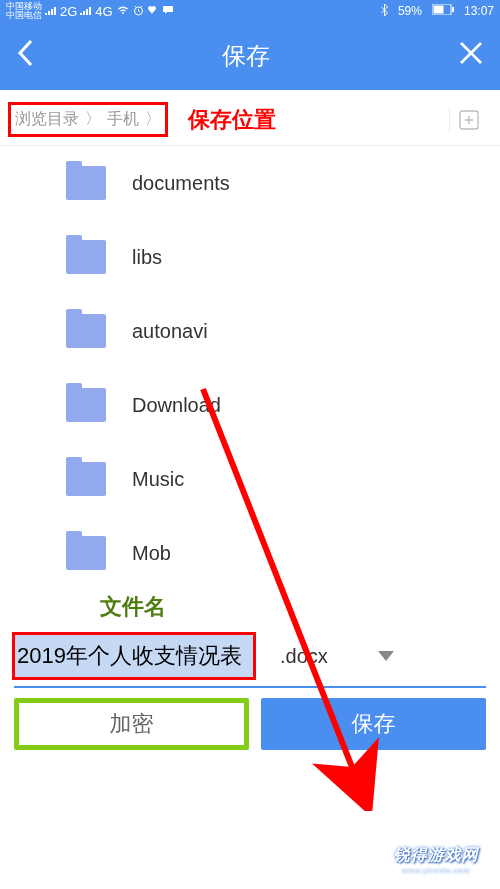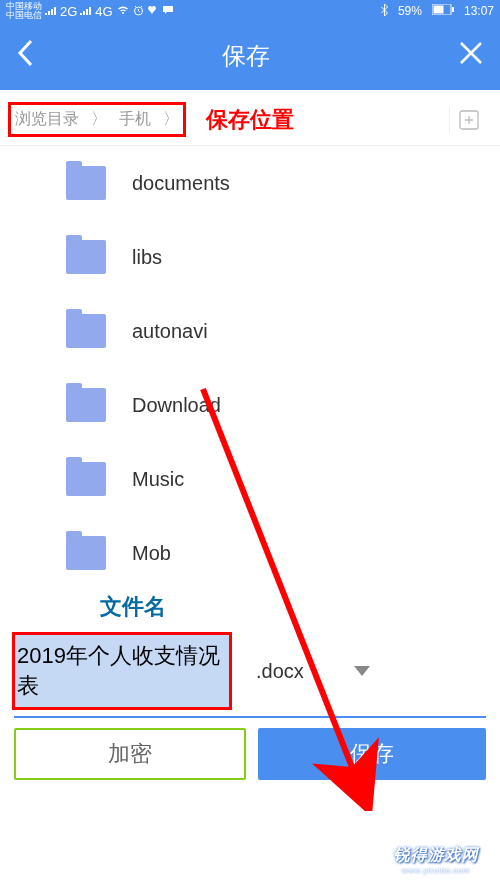--- a/index.html
+++ b/index.html
@@ -38,21 +38,21 @@
       display: flex;
       align-items: center;
       padding: 12px 12px 8px 8px;
       border-bottom: 1px solid #eee;
     }
     .breadcrumb {
       display: flex;
       align-items: center;
       color: #999;
       font-size: 16px;
-      gap: 12px;
+      gap: 6px;
       border: 3px solid #ff0000;
       padding: 4px 4px;
     }
     .save-loc-label {
       color: #ff0000;
       font-size: 22px;
       font-weight: bold;
       margin-left: 20px;
     }
     .new-folder {
@@ -85,38 +85,38 @@
       position: absolute;
       top: -5px;
       left: 0;
       width: 16px;
       height: 6px;
       background: #93a9ed;
       border-radius: 2px 2px 0 0;
     }
     .file-name { font-size: 20px; color: #333; }
     .annot-filename {
-      color: #0369a1;
+      color: #4d7c0f;
       font-size: 22px;
       font-weight: bold;
       padding: 2px 0 6px 100px;
     }
     .filename-row {
       display: flex;
       align-items: center;
       padding: 4px 8px 6px 12px;
       gap: 10px;
     }
     .filename-input {
       border: 3px solid #ff0000;
       font-size: 22px;
       color: #000;
       padding: 6px 2px;
       background: #c5d9f5;
-      width: 220px;
+      width: 244px;
     }
     .ext-select {
       font-size: 20px;
       color: #333;
       display: flex;
       align-items: center;
       gap: 50px;
       margin-left: 14px;
     }
     .ext-select svg { display: block; }
@@ -132,21 +132,21 @@
     .btn {
       flex: 1;
       height: 52px;
       display: flex;
       align-items: center;
       justify-content: center;
       font-size: 22px;
       border-radius: 2px;
     }
     .btn-encrypt {
-      border: 2px solid #84cc16;
+      border: 5px solid #84cc16;
       color: #666;
       background: #fff;
     }
     .btn-save {
       background: #4a8ff0;
       color: #fff;
     }
     .arrow {
       position: absolute;
       pointer-events: none;

